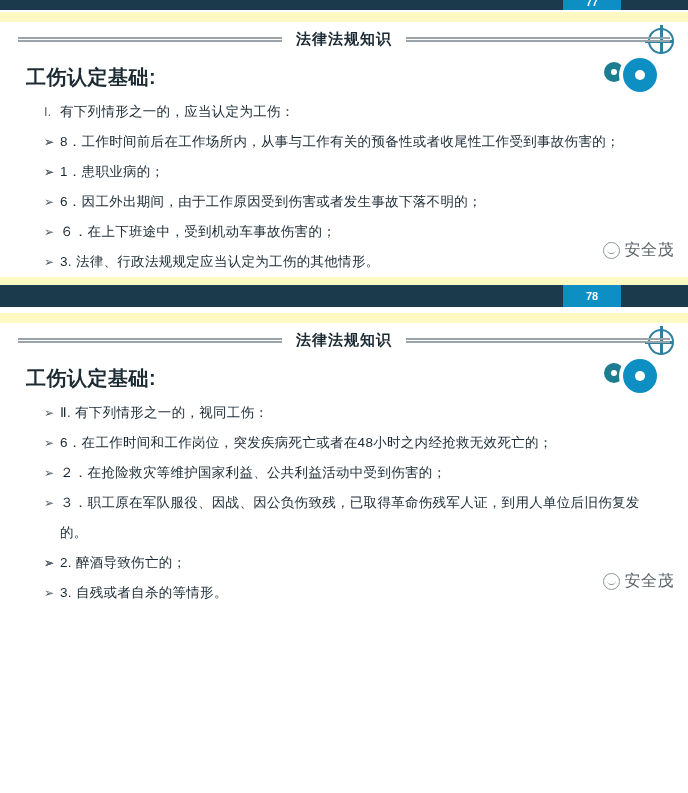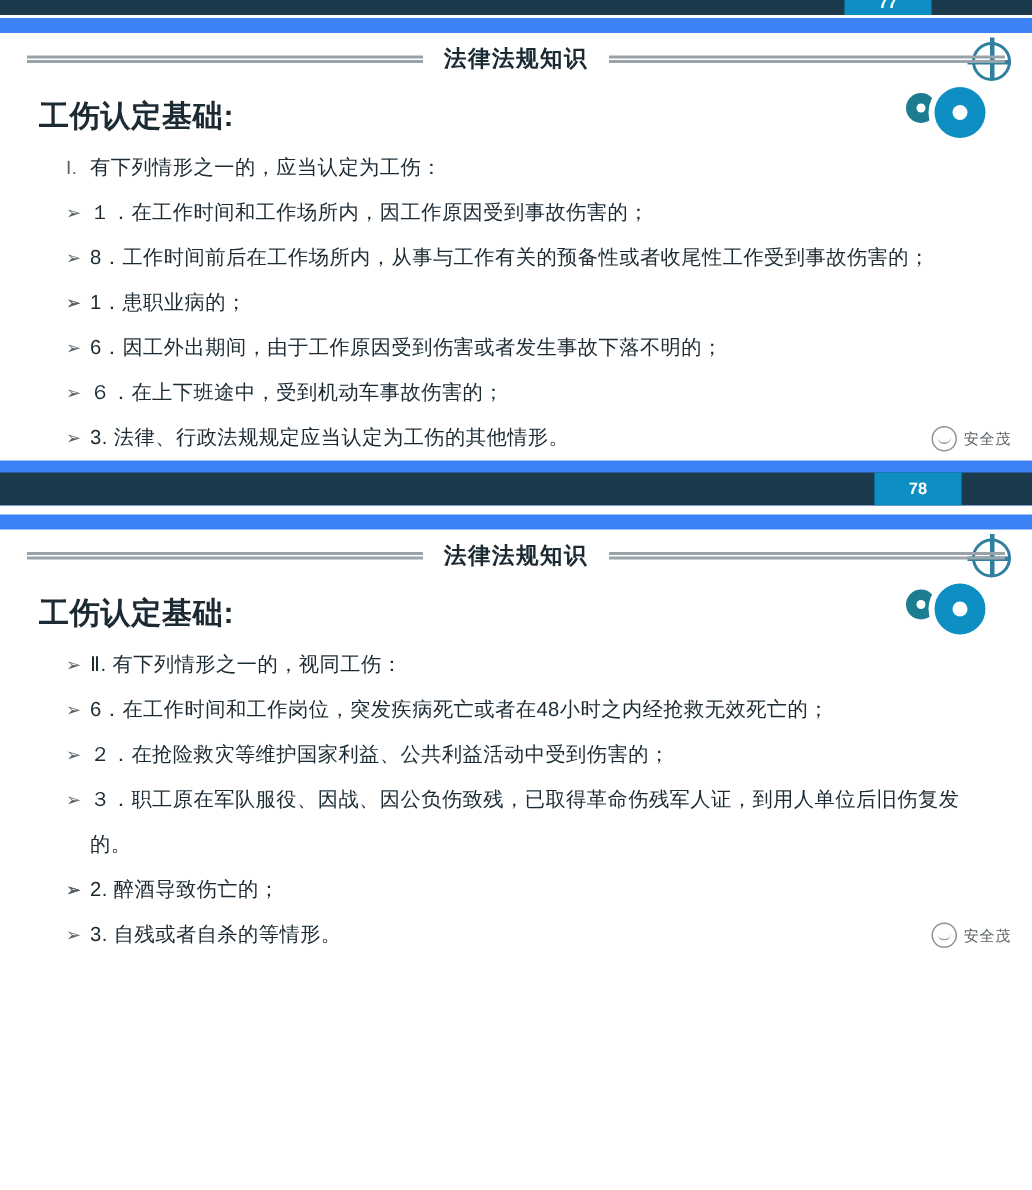--- a/index.html
+++ b/index.html
@@ -12,21 +12,21 @@
     height: 793px;
     font-family: "Liberation Sans", sans-serif;
     color: #1b2a33;
     position: relative;
     overflow: hidden;
   }
 
   .page {
     position: relative;
     width: 688px;
-    background: #3b82f6;
+    background: #fef9c3;
     overflow: hidden;
   }
 
   
   .topstrip {
     position: relative;
     height: 12px;
     background: #ffffff;
   }
   .topstrip .bar {
@@ -208,33 +208,32 @@
     left: 563px;
     top: 0;
     width: 58px;
     height: 22px;
     background: #0d8fc4;
     color: #ffffff;
     font-size: 11px;
     font-weight: bold;
     text-align: center;
     line-height: 22px;
-    margin-left: 20px;
   }
 
   
   .logo {
     position: absolute;
     right: 14px;
-    bottom: 6px;
+    bottom: 16px;
     display: flex;
     align-items: center;
     gap: 5px;
     color: #6b7278;
-    font-size: 10px;
+    font-size: 16px;
   }
   .logo .circle {
     width: 15px; height: 15px;
     border-radius: 50%;
     border: 1.4px solid #8d9499;
     position: relative;
   }
   .logo .circle:after {
     content: "";
     position: absolute;
@@ -276,21 +275,21 @@
     <div class="slide-header">
       <div class="rule left"></div>
       <div class="slide-title">法律法规知识</div>
       <div class="rule right"></div>
     </div>
 
     <div class="section-title">工伤认定基础:</div>
 
     <ul class="bullets">
       <li><span class="mark">Ⅰ.</span><span>有下列情形之一的，应当认定为工伤：</span></li>
-      <li><span class="mark">➢</span><span>１．在工作时间和工作场所内，因工作原因受到事故伤害的；</span></li>
+      <li><span class="mark">➢</span></li>
       <li><span class="mark">➢</span><span>8．工作时间前后在工作场所内，从事与工作有关的预备性或者收尾性工作受到事故伤害的；</span></li>
       <li><span class="mark">➢</span></li>
       <li><span class="mark">➢</span><span>1．患职业病的；</span></li>
       <li><span class="mark">➢</span><span>6．因工外出期间，由于工作原因受到伤害或者发生事故下落不明的；</span></li>
       <li><span class="mark">➢</span><span>６．在上下班途中，受到机动车事故伤害的；</span></li>
       <li><span class="mark">➢</span><span>3. 法律、行政法规规定应当认定为工伤的其他情形。</span></li>
     </ul>
 
     <div class="logo">
       <div class="circle"></div>

